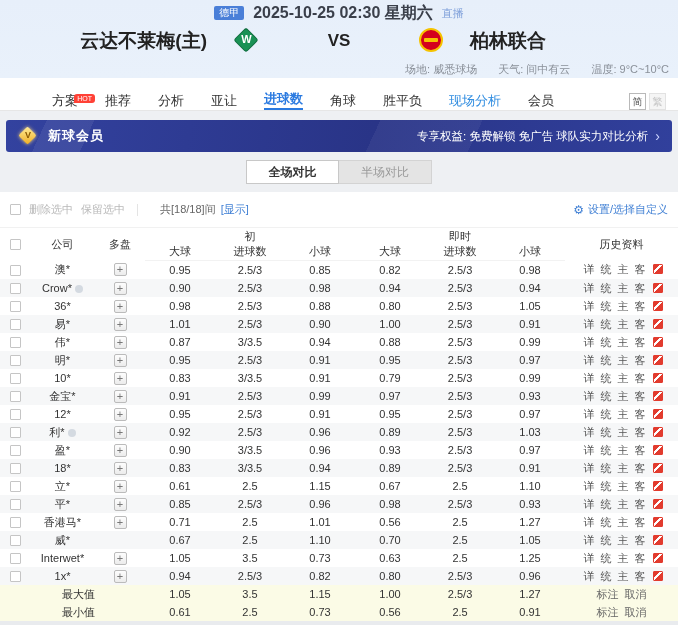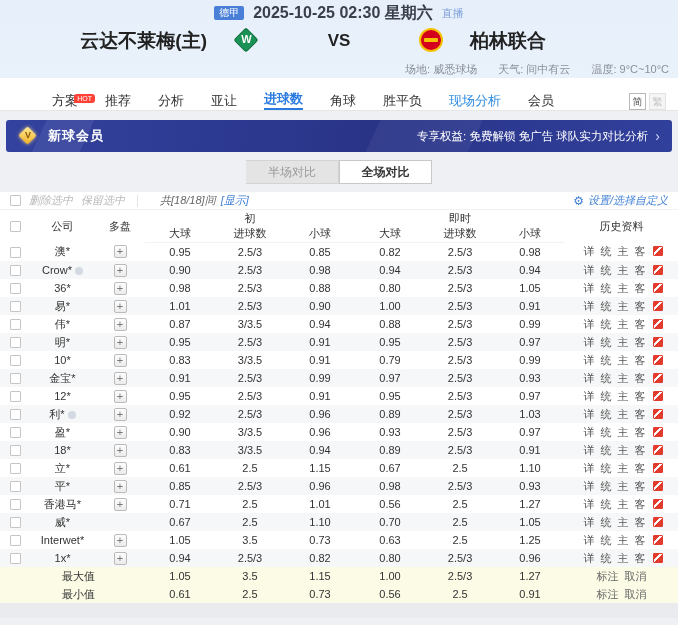--- a/index.html
+++ b/index.html
@@ -57,21 +57,21 @@
   .pill .num { font-weight:bold; margin:0 4px; }
   .pill .num.red { color:#e4393c; }
   .pill .num.green { color:#2ca75c; }
   .pill .sep { width:14px; }
   .toggle { position:absolute; left:50%; transform:translateX(-50%); display:flex; }
   .toggle-btn { width:93px; height:24px; font-size:12px; display:flex; align-items:center; justify-content:center; cursor:pointer; }
   .toggle-btn.on { background:#fff; border:1px solid #c8c8c8; color:#333; font-weight:bold; }
   .toggle-btn.off { background:#e4e4e4; border:1px solid #d3d3d3; border-left:none; color:#9a9a9a; }
   
   .table-card { background:#fff; }
-  .controls { height:18px; display:flex; align-items:center; padding:0 10px; border-bottom:1px solid #f1f1f1; font-size:11px;font-style:italic; }
+  .controls { height:36px; display:flex; align-items:center; padding:0 10px; border-bottom:1px solid #f1f1f1; font-size:11px; }
   .cb { display:inline-block; width:11px; height:11px; border:1px solid #c5c5c5; background:#fff; border-radius:1px; vertical-align:middle; cursor:pointer; }
   .ctl-gray { color:#b8b8b8; margin-left:8px; cursor:pointer; }
   .divider { width:1px; height:12px; background:#e4e4e4; margin:0 6px 0 12px; }
   .count-text { color:#666; margin-left:16px; }
   .show-link { color:#3f7fd4; margin-left:5px; cursor:pointer; }
   .settings { margin-left:auto; color:#3f7fd4; display:flex; align-items:center; gap:4px; cursor:pointer; }
   .gear { font-size:12px; line-height:1; }
   table { width:100%; border-collapse:collapse; table-layout:fixed; }
   thead th { font-size:11px; font-weight:normal; color:#333; height:16px; padding:0; text-align:center; background:#fff; }
   thead tr:last-child th { border-bottom:1px solid #f2f2f2; }
@@ -161,22 +161,22 @@
   </span>
   <span class="banner-title">新球会员</span>
   <span class="banner-right">
     <span>专享权益: 免费解锁 免广告 球队实力对比分析</span>
     <span class="banner-arrow">›</span>
   </span>
 </div>
 
 <div class="filter-row">
   <div class="toggle">
+    <div class="toggle-btn on">全场对比</div>
     <div class="toggle-btn off">半场对比</div>
-    <div class="toggle-btn on">全场对比</div>
   </div>
 </div>
 
 <div class="table-card">
   <div class="controls">
     <span class="cb"></span>
     <span class="ctl-gray">删除选中</span>
     <span class="ctl-gray">保留选中</span>
     <span class="divider"></span>
     <span class="count-text">共[18/18]间</span>

